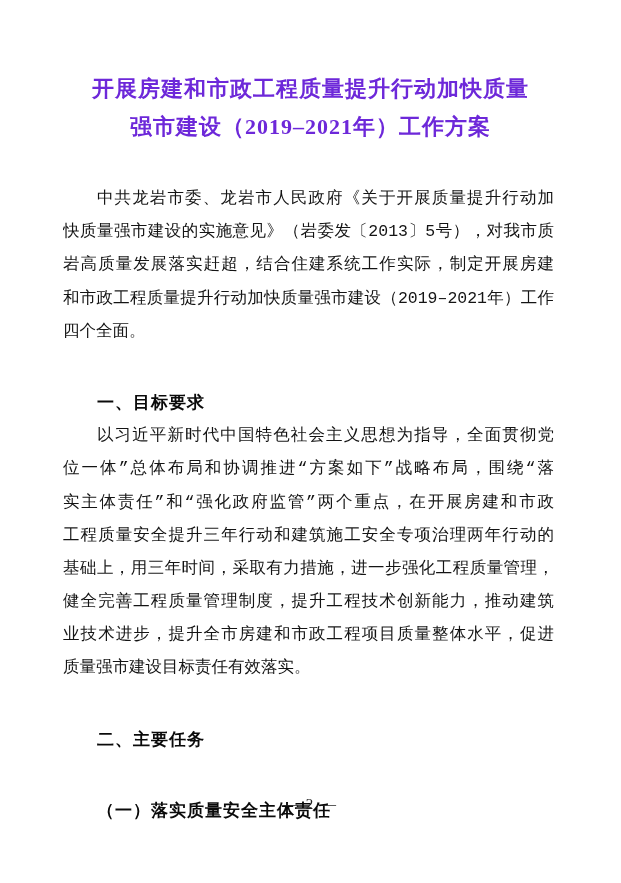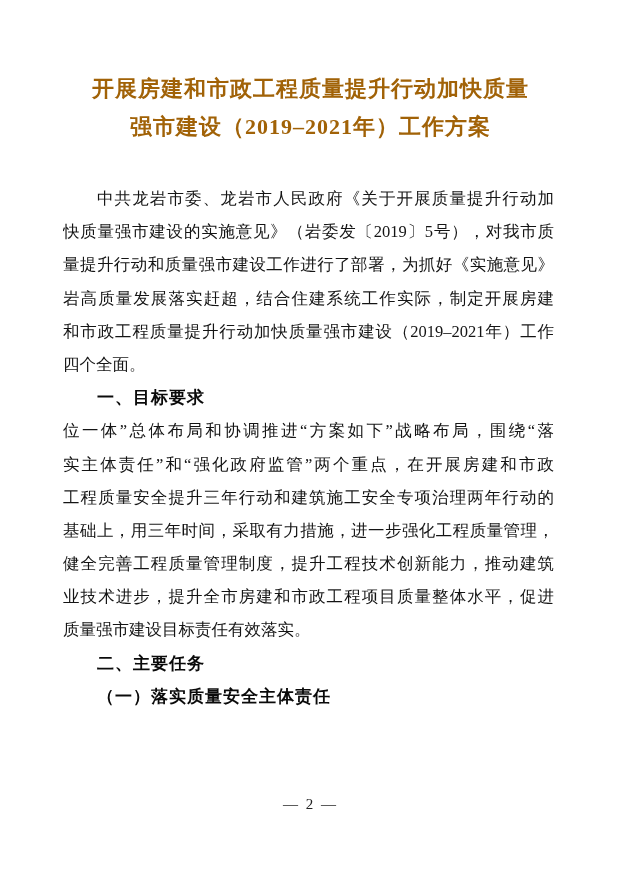--- a/index.html
+++ b/index.html
@@ -19,51 +19,53 @@
   .doc-title {
     position: absolute;
     top: 70px;
     left: 0;
     width: 621px;
     text-align: center;
     font-weight: 700;
     font-size: 22px;
     line-height: 38px;
     letter-spacing: 1px;
-    color: #a16207;
+    color: #6d28d9;
   }
   .body-text {
     position: absolute;
     top: 182px;
     left: 63px;
     width: 491px;
   }
   .bline {
     height: 33.2px;
     line-height: 33.2px;
     font-size: 16.5px;
     text-align: justify;
     text-align-last: justify;
     overflow: hidden;
     color: #141414;
+    font-family: Liberation Mono, monospace;
   }
   .bline.first {
     text-indent: 34px;
   }
   .bline.lastline {
     text-align-last: left;
   }
   .bline.heading {
     font-family: "Liberation Sans", "DejaVu Sans", sans-serif;
     font-weight: 700;
     font-size: 17px;
     text-align-last: left;
     text-indent: 34px;
     letter-spacing: 1px;
     color: #0a0a0a;
+    margin-top: 38px;
   }
   .page-number {
     position: absolute;
     top: 793px;
     left: 0;
     width: 621px;
     text-align: center;
     font-size: 15px;
     line-height: 22px;
     letter-spacing: 2px;
@@ -76,28 +78,28 @@
 <div class="page">
 
   <div class="doc-title">
     <div>开展房建和市政工程质量提升行动加快质量</div>
     <div>强市建设（2019–2021年）工作方案</div>
   </div>
 
   <div class="body-text">
 
     <div class="bline first">中共龙岩市委、龙岩市人民政府《关于开展质量提升行动加</div>
-    <div class="bline">快质量强市建设的实施意见》（岩委发〔2019〕5号），对我市质</div>
-    <div class="bline">量提升行动和质量强市建设工作进行了部署，为抓好《实施意见》</div>
+    <div class="bline">快质量强市建设的实施意见》（岩委发〔2013〕5号），对我市质</div>
     <div class="bline">岩高质量发展落实赶超，结合住建系统工作实际，制定开展房建</div>
     <div class="bline">和市政工程质量提升行动加快质量强市建设（2019–2021年）工作</div>
     <div class="bline lastline">四个全面。</div>
 
     <div class="bline heading">一、目标要求</div>
 
+    <div class="bline first">以习近平新时代中国特色社会主义思想为指导，全面贯彻党</div>
     <div class="bline">位一体”总体布局和协调推进“方案如下”战略布局，围绕“落</div>
     <div class="bline">实主体责任”和“强化政府监管”两个重点，在开展房建和市政</div>
     <div class="bline">工程质量安全提升三年行动和建筑施工安全专项治理两年行动的</div>
     <div class="bline">基础上，用三年时间，采取有力措施，进一步强化工程质量管理，</div>
     <div class="bline">健全完善工程质量管理制度，提升工程技术创新能力，推动建筑</div>
     <div class="bline">业技术进步，提升全市房建和市政工程项目质量整体水平，促进</div>
     <div class="bline lastline">质量强市建设目标责任有效落实。</div>
 
     <div class="bline heading">二、主要任务</div>
     <div class="bline heading">（一）落实质量安全主体责任</div>

